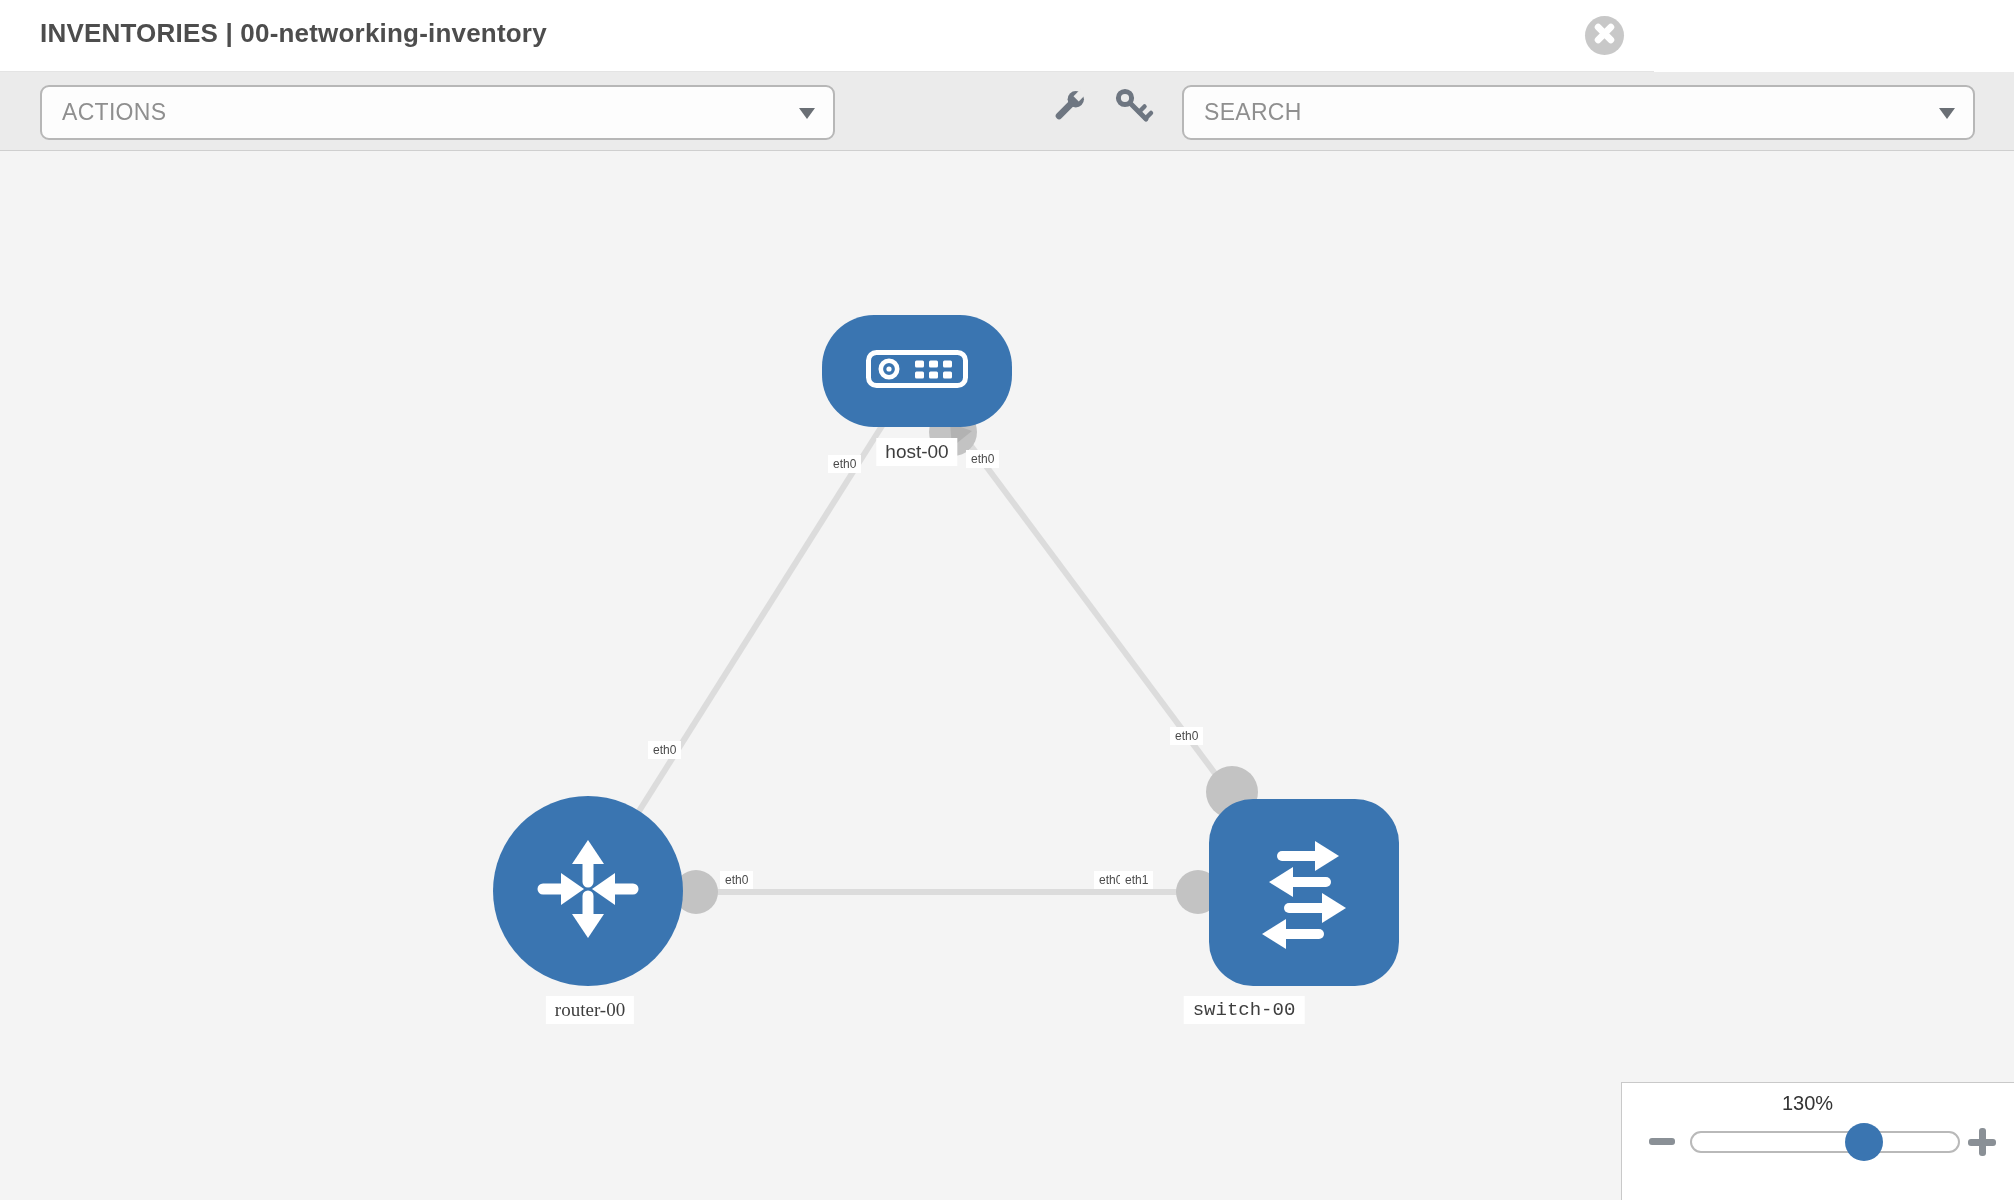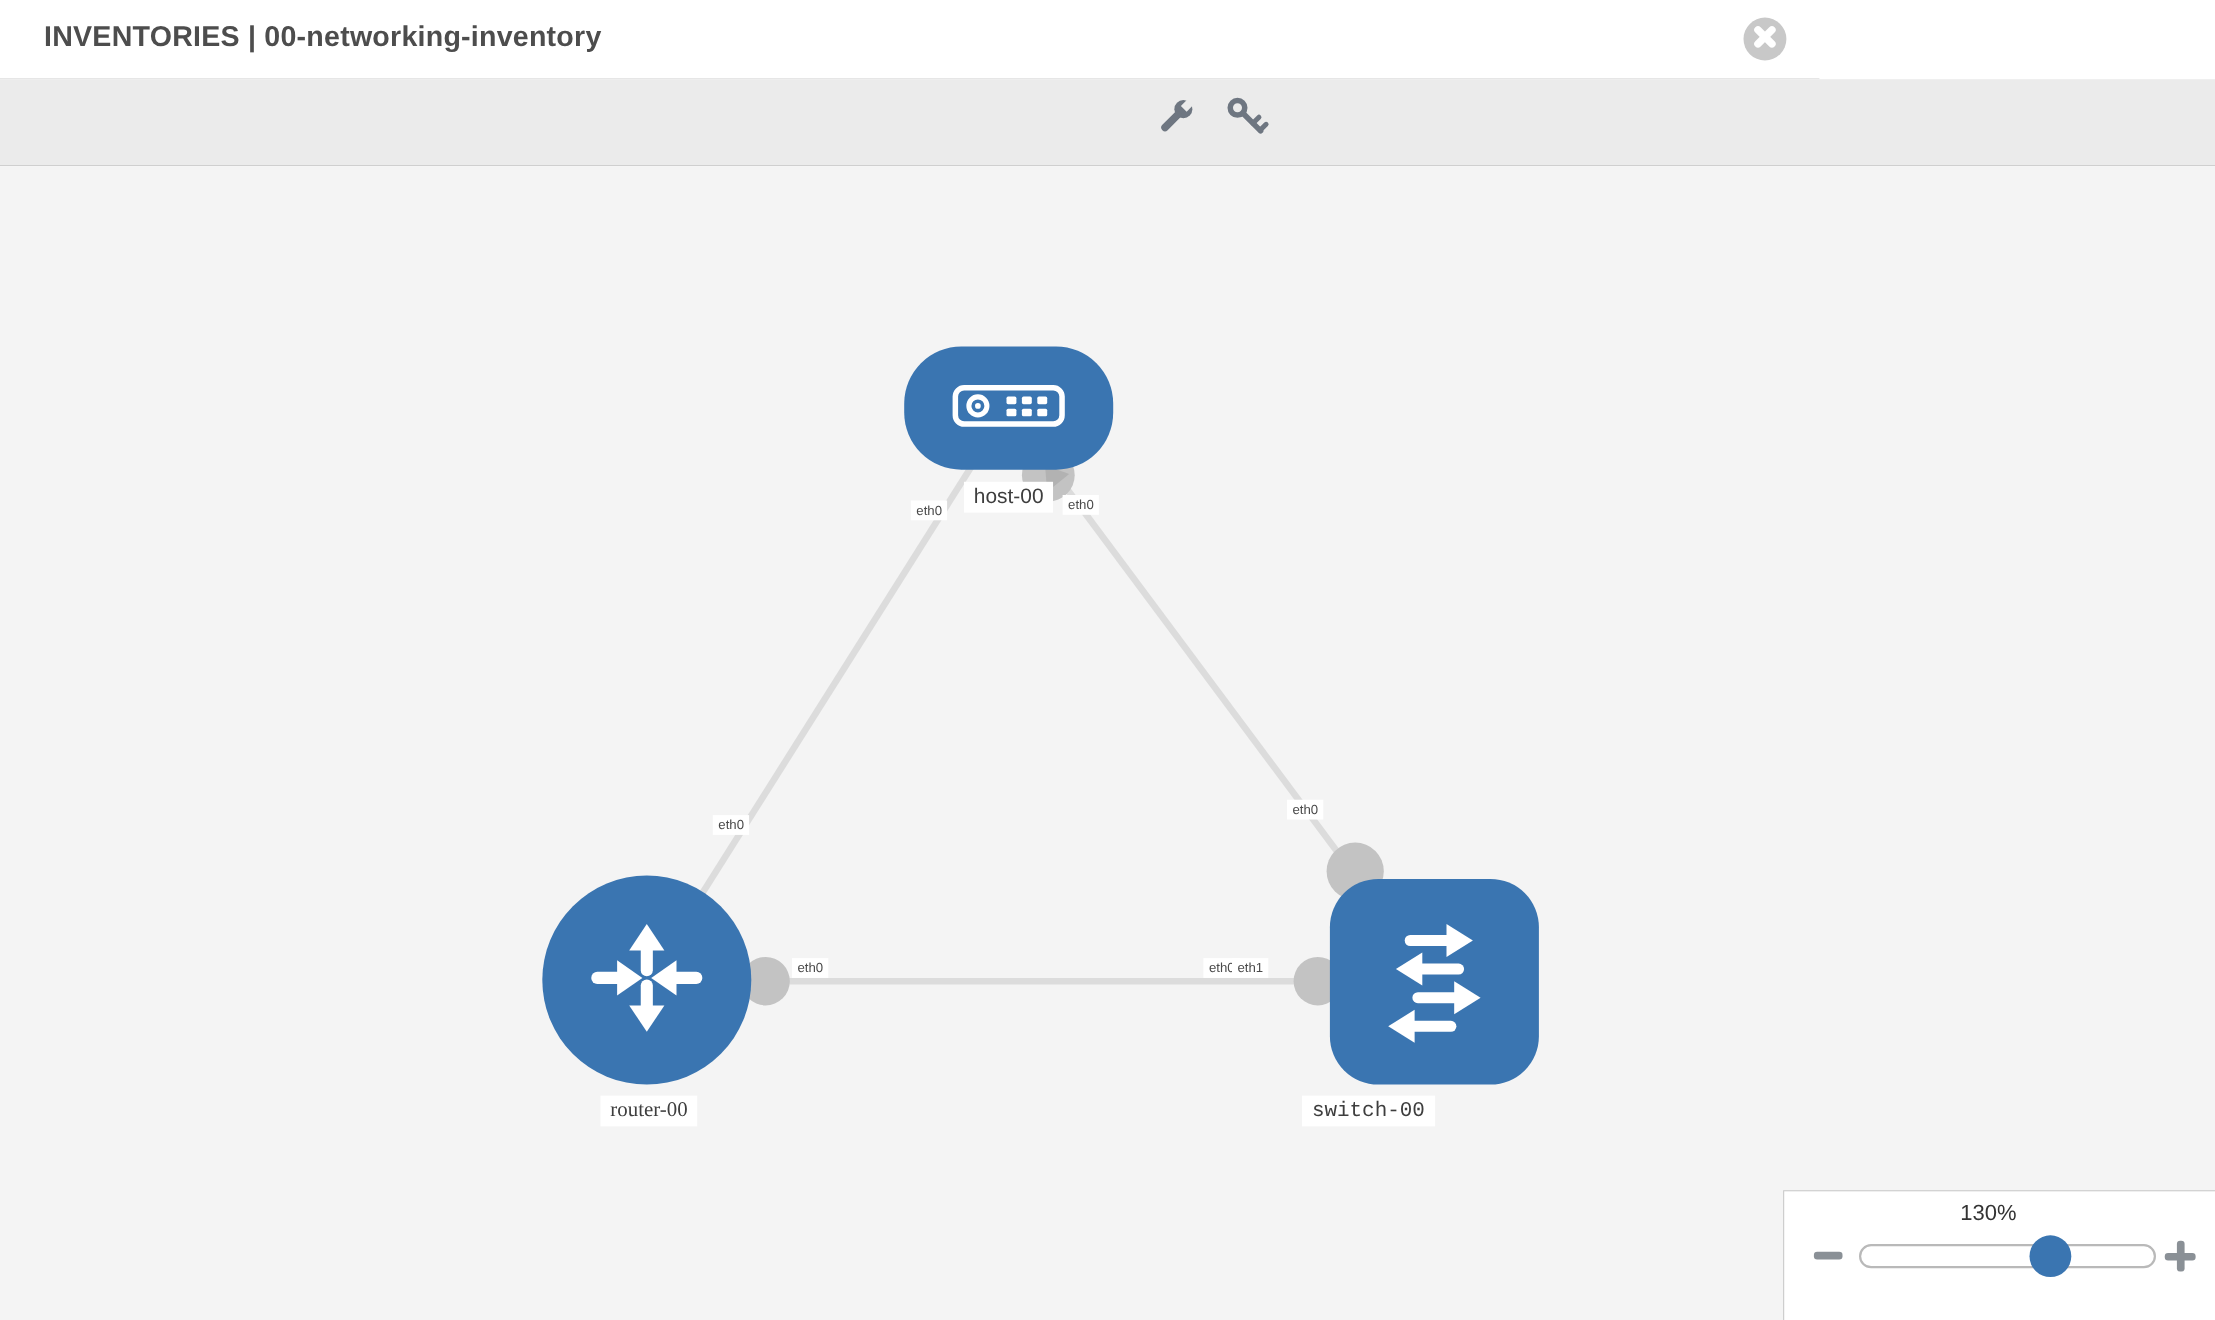--- a/index.html
+++ b/index.html
@@ -77,20 +77,24 @@
       <span>
         <svg width="39" height="39" viewBox="0 0 40 40">
           <line x1="13.5" y1="13.5" x2="26.5" y2="26.5" stroke="#ffffff" stroke-width="7" stroke-linecap="round"></line>
           <line x1="26.5" y1="13.5" x2="13.5" y2="26.5" stroke="#ffffff" stroke-width="7" stroke-linecap="round"></line>
         </svg>
       </span>
     </div>
   </div>
 
   <div class="toolbar">
+    <div class="select-box actions-box">
+      <span class="label">ACTIONS</span>
+      <span class="caret"></span>
+    </div>
 
     <div class="tool-icon wrench-btn">
       <span>
         <svg width="44" height="44" viewBox="0 0 44 44">
           <g transform="rotate(45 22 22)">
             <circle cx="22" cy="11" r="8.2" fill="#6e7681"></circle>
             <rect x="18.3" y="0" width="7.4" height="10.5" fill="#ebebeb"></rect>
             <rect x="18.6" y="15" width="6.8" height="23" rx="3.4" fill="#6e7681"></rect>
           </g>
         </svg>
@@ -101,20 +105,24 @@
       <span>
         <svg width="44" height="44" viewBox="0 0 44 44">
           <circle cx="13" cy="13" r="6.6" fill="none" stroke="#6e7681" stroke-width="5"></circle>
           <line x1="18" y1="18" x2="34" y2="34" stroke="#6e7681" stroke-width="5" stroke-linecap="round"></line>
           <line x1="27" y1="27" x2="32.5" y2="21.5" stroke="#6e7681" stroke-width="4.5" stroke-linecap="round"></line>
           <line x1="33.5" y1="33.5" x2="39" y2="28" stroke="#6e7681" stroke-width="4.5" stroke-linecap="round"></line>
         </svg>
       </span>
     </div>
 
+    <div class="select-box search-box">
+      <span class="label">SEARCH</span>
+      <span class="caret"></span>
+    </div>
   </div>
 
   <div class="canvas">
 
     <svg class="net-svg" width="2014" height="1049" viewBox="0 0 2014 1049">
 
       <line x1="916" y1="221" x2="588" y2="741" stroke="#dcdcdc" stroke-width="6"></line>
       <line x1="916" y1="221" x2="1304" y2="742" stroke="#dcdcdc" stroke-width="6"></line>
       <line x1="588" y1="741" x2="1304" y2="741" stroke="#dcdcdc" stroke-width="6"></line>
 

